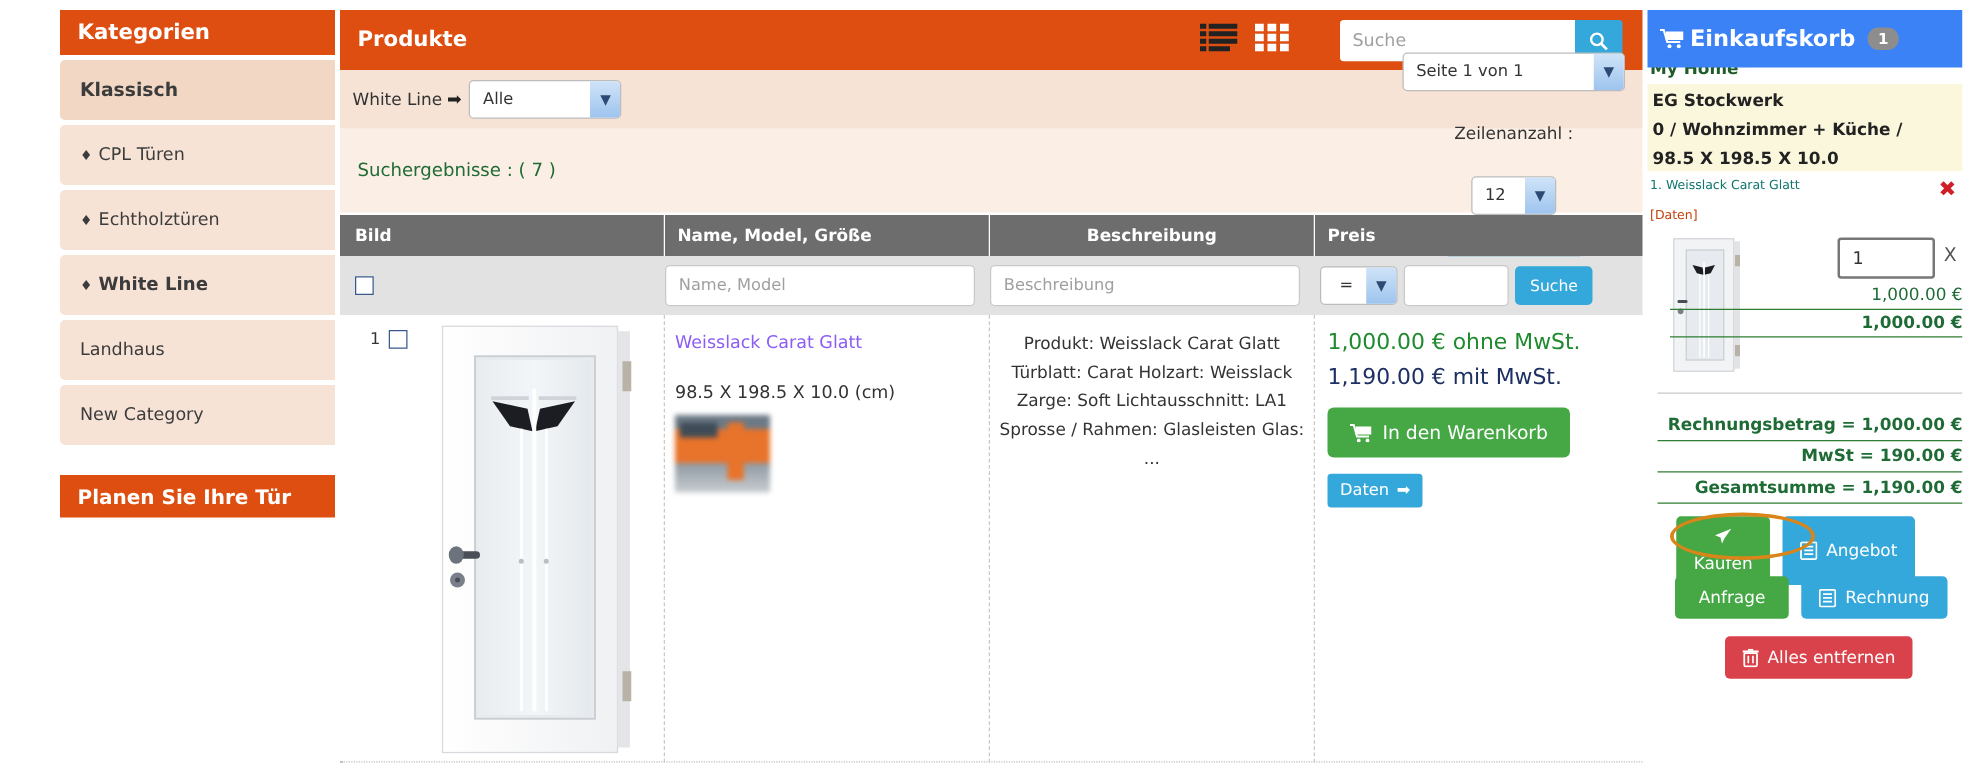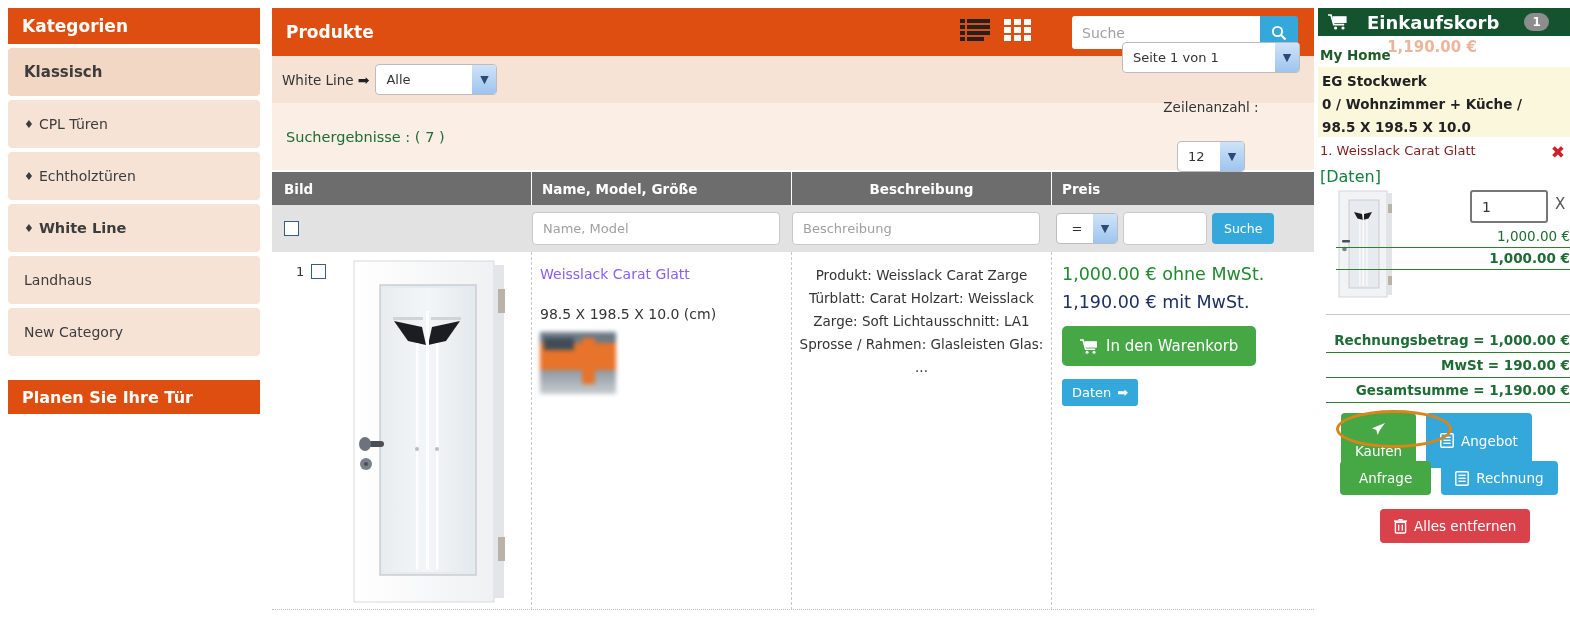--- a/index.html
+++ b/index.html
@@ -8,21 +8,21 @@
     width:1570px; height:622px;
     font-family:"DejaVu Sans", sans-serif;
     background:#ffffff;
     overflow:hidden;
     font-size:13px;
     color:#333;
   }
   .page { position:relative; width:1570px; height:622px; }
 
   
-  .sidebar { position:absolute; left:0; top:0; width:268px; height:622px; background:#fff; }
+  .sidebar { position:absolute; left:0; top:0; width:268px; height:622px; background:#fff;padding-left:40px; }
   .cat-header {
     margin:8px 0 0 8px; width:252px; height:36px;
     background:#dd4e10; color:#fff;
     font-weight:bold; font-size:17px;
     display:flex; align-items:center; padding-left:14px;
   }
   .cat-item {
     margin:4px 0 0 8px; width:252px; height:48px;
     background:#f7e3d6; border-radius:4px;
     display:flex; align-items:center; padding-left:16px;
@@ -155,48 +155,48 @@
   }
   .btn-daten {
     margin-top:13px; background:#35a8db; color:#fff; border:none; border-radius:3px;
     font-size:13px; padding:6px 10px; cursor:pointer;
     font-family:"DejaVu Sans", sans-serif; display:inline-flex; align-items:center; gap:6px;
   }
 
   
   .cart { position:absolute; left:1318px; top:0; width:252px; height:622px; background:#fff; }
   .cart-head {
-    position:absolute; left:0; top:8px; width:252px; height:28px;
-    background:#14532d; color:#fff; display:flex; align-items:center;
-    padding-left:10px; font-weight:bold; font-size:18px; gap:19px; z-index:3;
+    position:absolute; left:0; top:8px; width:252px; height:46px;
+    background:#3b82f6; color:#fff; display:flex; align-items:center;
+    padding-left:10px; font-weight:bold; font-size:18px; gap:4px; z-index:3;
   }
   .cart-badge {
     background:#8d8d8d; color:#fff; border-radius:9px;
     font-size:12px; font-weight:bold; padding:2px 8px; margin-left:6px;
   }
   .cart-ghost {
     position:absolute; left:0; top:38px; width:252px; height:16px;
     color:#dd7a4a; font-size:15px; font-weight:bold; text-align:center;
     padding-right:24px; overflow:hidden; z-index:1; opacity:.55;
   }
   .cart-home {
     position:absolute; left:2px; top:47px; font-weight:bold; font-size:13.5px; color:#1f5c28;
   }
   .cart-loc {
     position:absolute; left:0; top:67px; width:252px; height:70px;
     background:#fbf7dd; padding:3px 4px; font-weight:bold; font-size:13.5px;
     color:#222; line-height:23px;
   }
   .cart-item-title {
-    position:absolute; left:2px; top:143px; color:#7f1d1d; font-size:13px; cursor:pointer;
+    position:absolute; left:2px; top:143px; color:#0f766e; font-size:10px; cursor:pointer;
   }
   .cart-x {
     position:absolute; right:5px; top:142px; color:#cf2027; font-size:17px; font-weight:bold; cursor:pointer;
   }
-  .cart-daten { position:absolute; left:2px; top:167px; color:#15803d; font-size:16px; cursor:pointer; }
+  .cart-daten { position:absolute; left:2px; top:167px; color:#c2410c; font-size:10px; cursor:pointer; }
   .cart-thumb { position:absolute; left:20px; top:190px; width:55px; height:108px; }
   .qty-box {
     position:absolute; left:152px; top:190px; width:78px; height:33px;
     border:2px solid #777; background:#fff; border-radius:3px;
     display:flex; align-items:center; padding-left:10px; font-size:14px; color:#333;
   }
   .mult { position:absolute; left:237px; top:195px; font-size:15px; color:#555; }
   .cart-line1 {
     position:absolute; left:18px; top:228px; width:234px; text-align:right;
     font-size:13.5px; color:#1f6b35; border-bottom:1px solid #2e7d32; padding-bottom:3px;
@@ -418,21 +418,21 @@
         </div>
       </div>
 
       <div class="pcell pc2">
         <a class="plink">Weisslack Carat Glatt</a>
         <div class="pdim">98.5 X 198.5 X 10.0 (cm)</div>
         <div class="logo-thumb"></div>
       </div>
 
       <div class="pcell pc3">
-        <div class="desc-line">Produkt: Weisslack Carat Zarge</div>
+        <div class="desc-line">Produkt: Weisslack Carat Glatt</div>
         <div class="desc-line">Türblatt: Carat Holzart: Weisslack</div>
         <div class="desc-line">Zarge: Soft Lichtausschnitt: LA1</div>
         <div class="desc-line">Sprosse / Rahmen: Glasleisten Glas:</div>
         <div class="desc-line">...</div>
       </div>
 
       <div class="pcell pc4">
         <div class="price-net">1,000.00 € ohne MwSt.</div>
         <div class="price-gross">1,190.00 € mit MwSt.</div>
         <button class="btn-cart">

